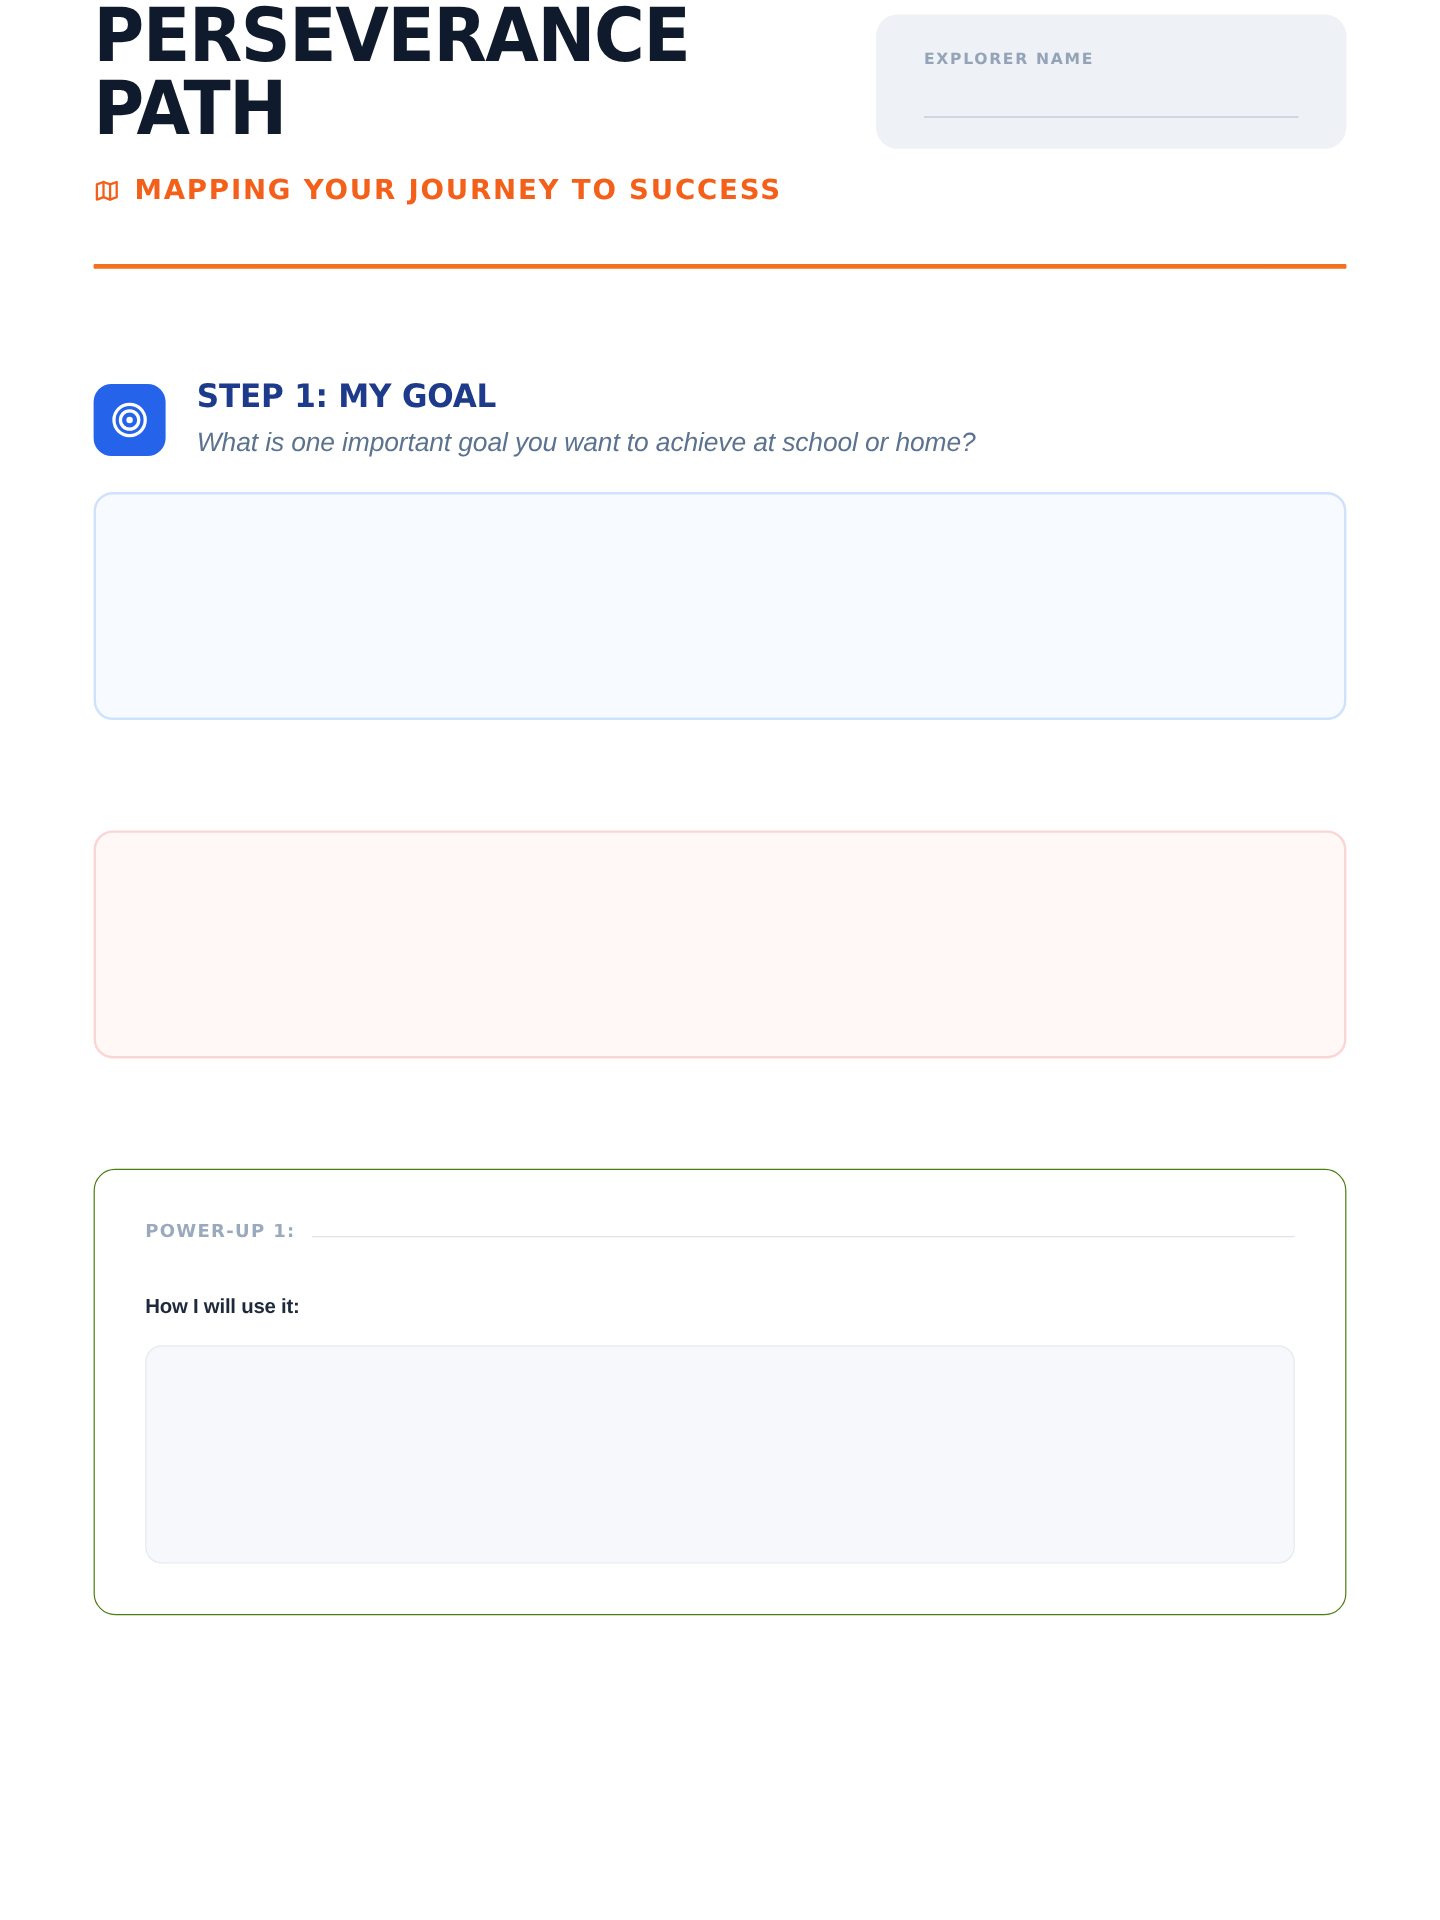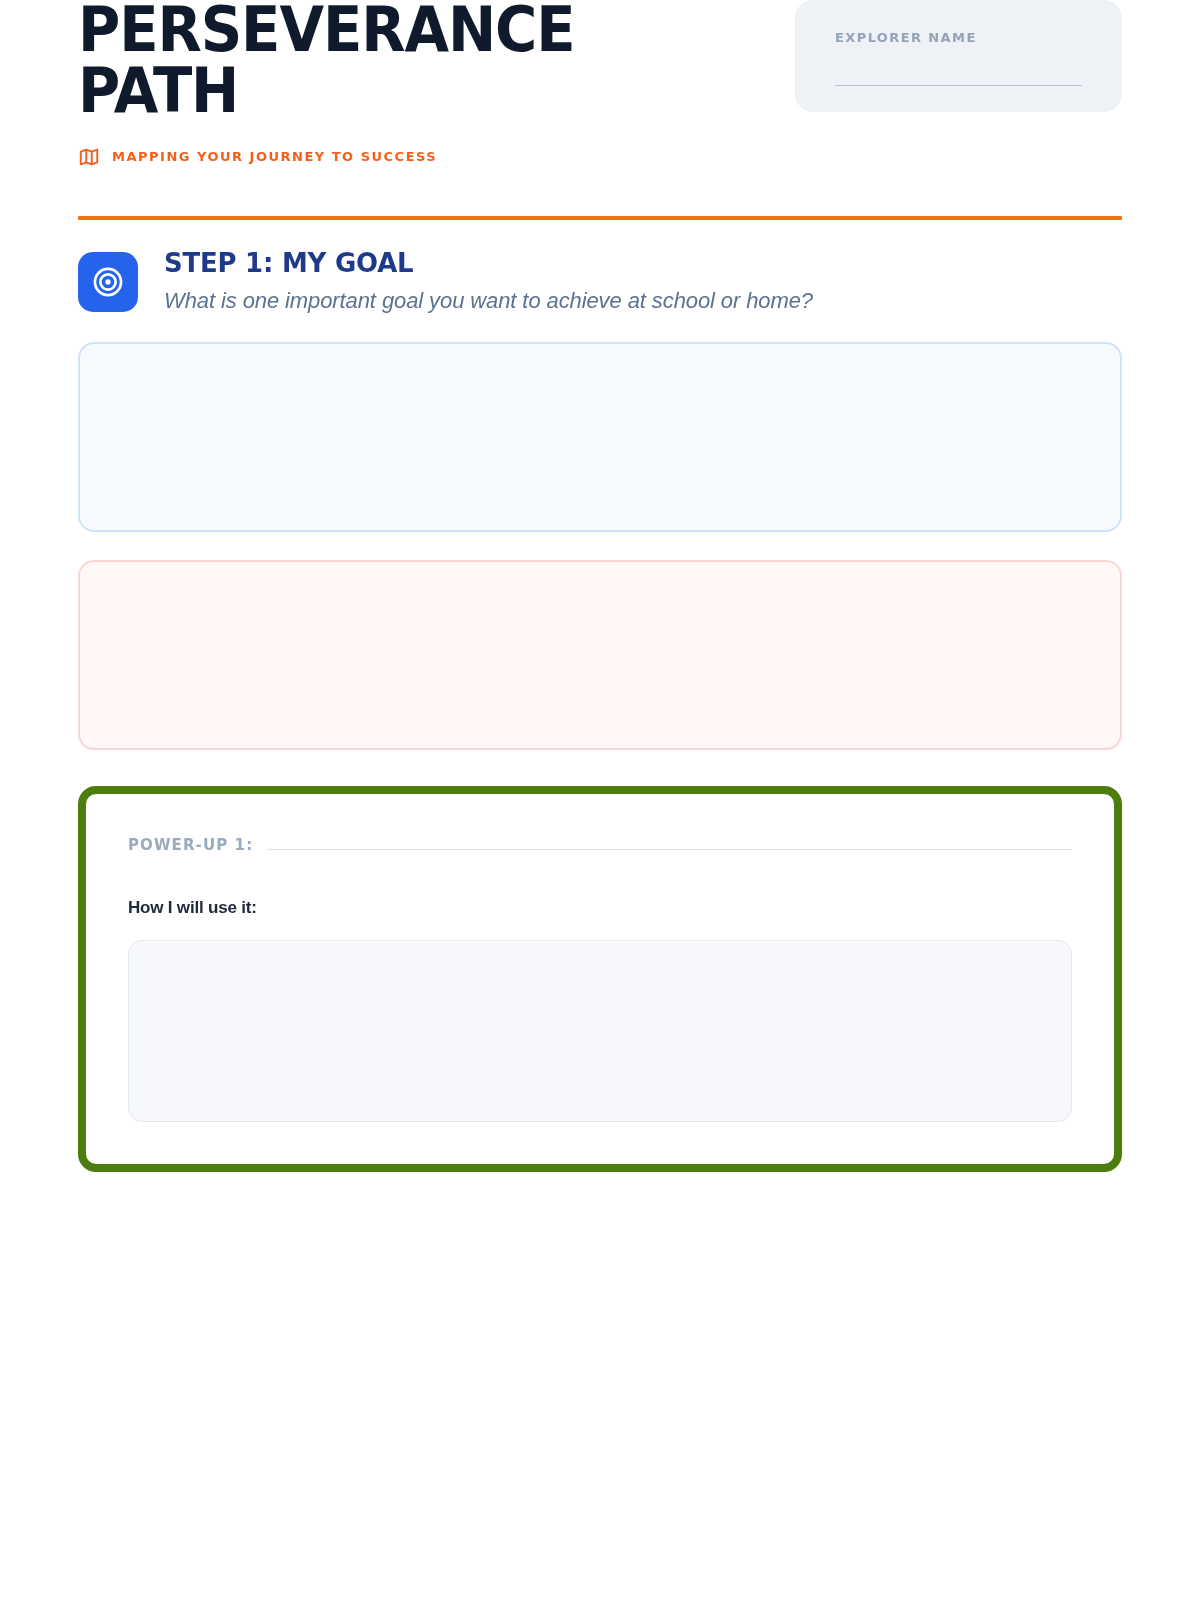--- a/index.html
+++ b/index.html
@@ -45,36 +45,36 @@
     transform-origin: left top;
   }
   .subtitle-row {
     display: flex;
     align-items: center;
     gap: 12px;
     margin-top: 24px;
   }
   .subtitle-text {
     font-family: "DejaVu Sans", sans-serif;
-    font-size: 13px;
+    font-size: 23px;
     font-weight: 700;
     letter-spacing: 1.5px;
     color: #F4601A;
     text-transform: uppercase;
   }
   .map-icon svg { display: block; }
 
   
   .info-card {
-    width: 327px;
+    width: 392px;
     box-sizing: border-box;
     background: #eef1f6;
     border-radius: 18px;
     padding: 30px 40px 26px 40px;
-    margin-top: 0;
+    margin-top: 12px;
   }
   .info-label {
     font-family: "DejaVu Sans", sans-serif;
     font-size: 13px;
     font-weight: 700;
     letter-spacing: 1.4px;
     color: #94a3b8;
     text-transform: uppercase;
   }
   .info-line {
@@ -86,21 +86,21 @@
 
   
   .rule {
     height: 4px;
     background: #F4701B;
     margin-top: 48px;
     border-radius: 1px;
   }
 
   
-  .step { margin-top: 28px; }
+  .step { margin-top: 92px; }
   .step-head {
     display: flex;
     align-items: flex-start;
     gap: 26px;
   }
   .step-icon {
     width: 60px;
     height: 60px;
     min-width: 60px;
     border-radius: 15px;
@@ -149,21 +149,21 @@
     border: 2px solid #cfe1fb;
   }
   .answer-box.red {
     background: #fff8f7;
     border: 2px solid #fbd5d3;
   }
 
   
   .powerup-card {
     margin-top: 36px;
-    border: 8px solid #4d7c0f;
+    border: 1px solid #4d7c0f;
     border-radius: 18px;
     padding: 42px 42px 42px 42px;
     box-sizing: border-box;
     background: #ffffff;
   }
   .powerup-row {
     display: flex;
     align-items: flex-end;
     gap: 14px;
   }

